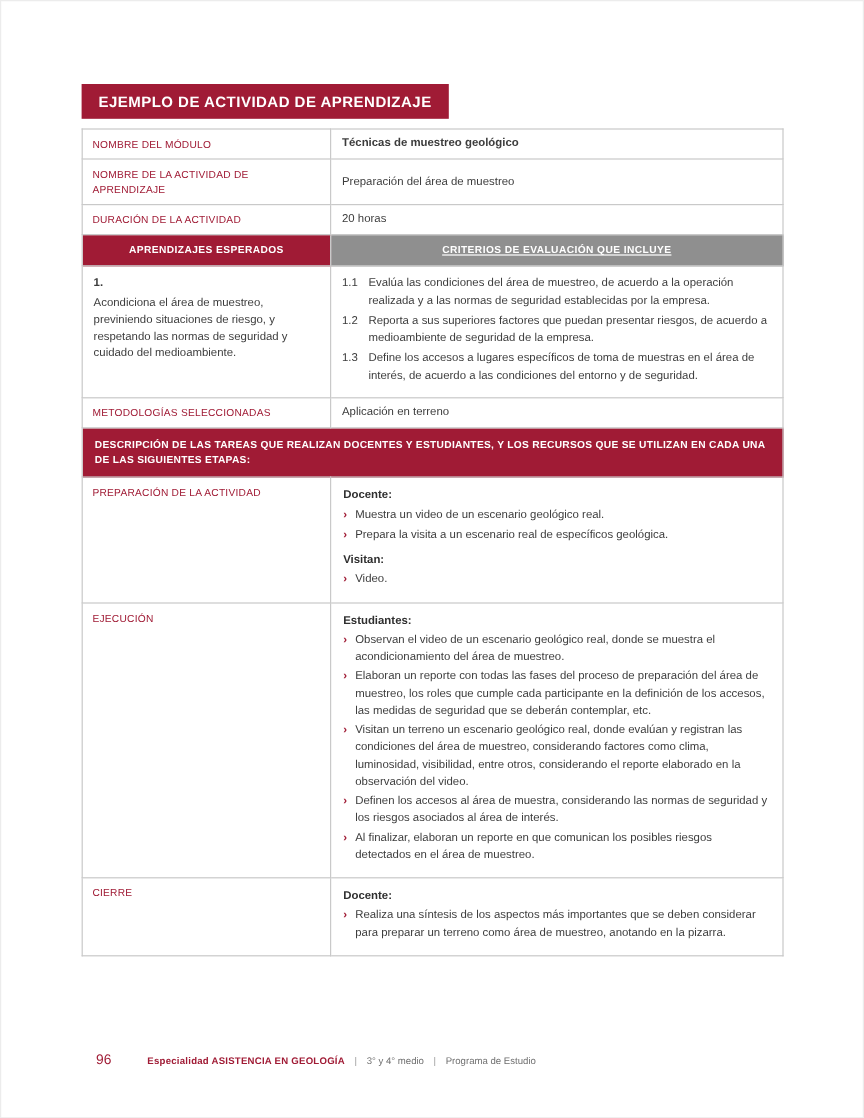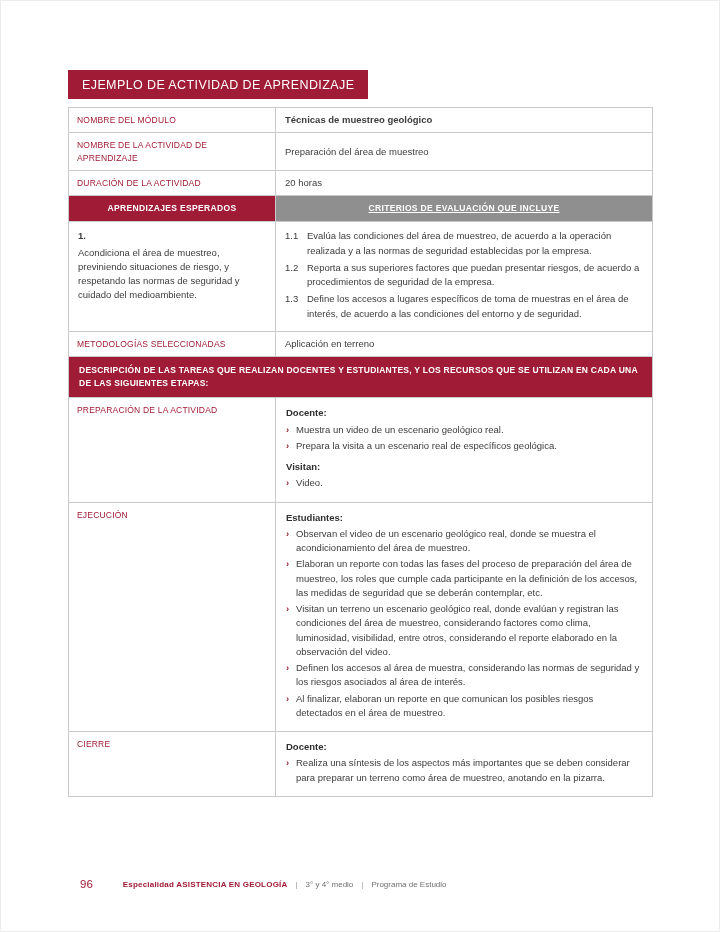--- a/index.html
+++ b/index.html
@@ -7,21 +7,21 @@
   html,body { margin:0; padding:0; }
   body {
     width:720px; height:932px; background:#ffffff; position:relative;
     font-family:"Liberation Sans", sans-serif; color:#3c3c3c;
     box-shadow: inset 0 0 0 1px #ececec;
   }
   .page { position:absolute; inset:0; padding:70px 67px 0 68px; }
 
   .title-banner {
     display:inline-block; background:var(--accent); color:#fff;
-    font-weight:normal; font-size:12.5px; letter-spacing:.4px;
+    font-weight:bold; font-size:12.5px; letter-spacing:.4px;
     padding:8px 14px 7px 14px; margin-bottom:8px;
   }
 
   table.main-table {
     width:100%; border-collapse:collapse; table-layout:fixed;
     font-size:9.5px; line-height:1.5;
   }
   .main-table td, .main-table th { border:1px solid #c9c9c9; vertical-align:top; }
 
   .label-cell {
@@ -104,21 +104,21 @@
         <td class="value-cell">
           <div class="criterios">
 
               <div class="criterio">
                 <span class="cnum">1.1</span>
                 <span class="ctext">Evalúa las condiciones del área de muestreo, de acuerdo a la operación realizada y a las normas de seguridad establecidas por la empresa.</span>
               </div>
 
               <div class="criterio">
                 <span class="cnum">1.2</span>
-                <span class="ctext">Reporta a sus superiores factores que puedan presentar riesgos, de acuerdo a procedimientos de seguridad de la empresa.</span>
+                <span class="ctext">Reporta a sus superiores factores que puedan presentar riesgos, de acuerdo a medioambiente de seguridad de la empresa.</span>
               </div>
 
               <div class="criterio">
                 <span class="cnum">1.3</span>
                 <span class="ctext">Define los accesos a lugares específicos de toma de muestras en el área de interés, de acuerdo a las condiciones del entorno y de seguridad.</span>
               </div>
             </div>
         </td>
       </tr>
       <tr>

